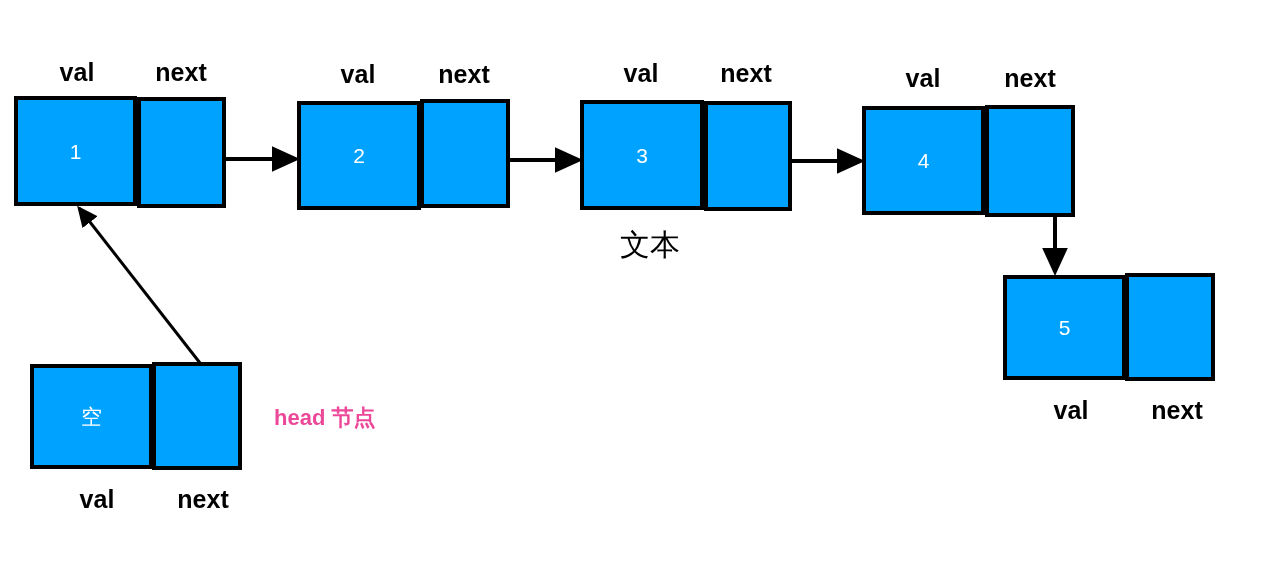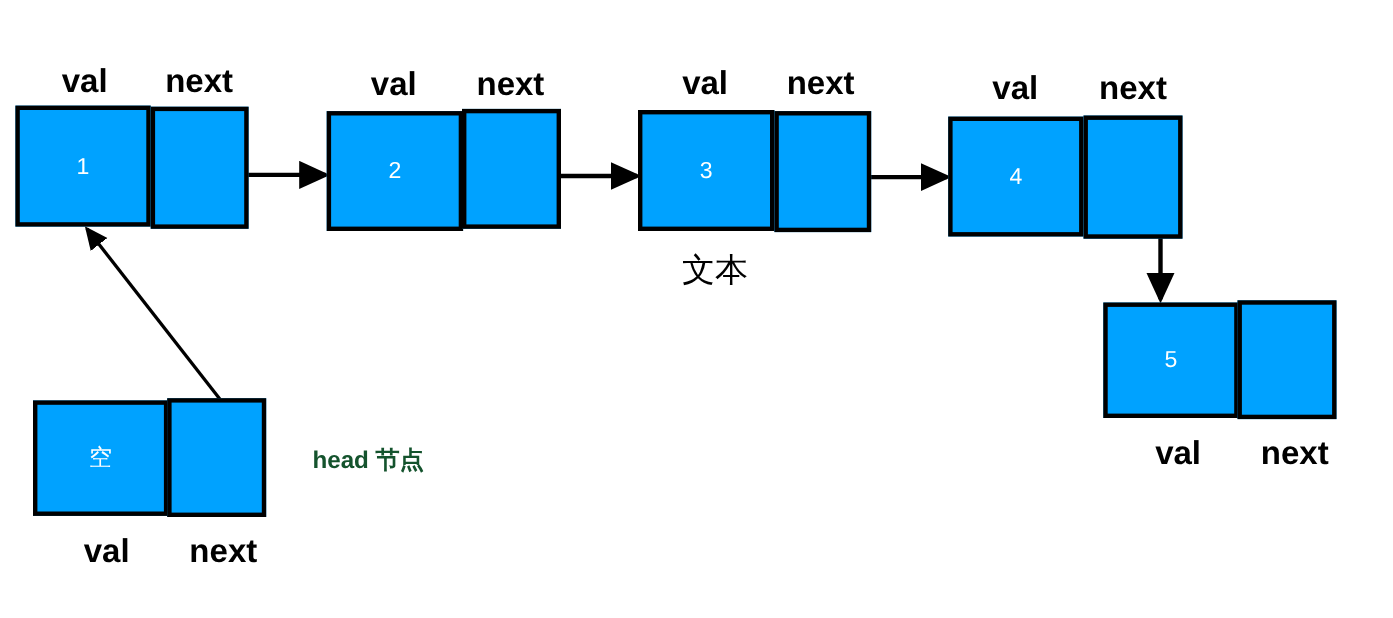--- a/index.html
+++ b/index.html
@@ -35,21 +35,21 @@
   .cell-value-text {
     color: #ffffff;
     font-size: 21px;
     font-weight: 400;
     line-height: 1;
     font-family: "Liberation Sans", "DejaVu Sans", sans-serif;
     user-select: none;
   }
   .field-label {
     position: absolute;
-    font-size: 30px;
+    font-size: 25px;
     font-weight: bold;
     color: #000000;
     text-align: center;
     white-space: nowrap;
     font-family: "Liberation Sans", "DejaVu Sans", sans-serif;
   }
   .caption {
     position: absolute;
     font-size: 22px;
     font-weight: bold;
@@ -139,16 +139,16 @@
         <div class="cell cell-val" style="left: 30px; top: 364px; width: 123px; height: 105px; background: rgb(0, 162, 255); border-color: rgb(0, 0, 0);">
           <span class="cell-value-text" style="color: rgb(255, 255, 255);">空</span>
         </div>
         <div class="cell cell-next" style="left: 152px; top: 362px; width: 90px; height: 108px; background: rgb(0, 162, 255); border-color: rgb(0, 0, 0);"></div>
         <div class="field-label" style="left: 37px; top: 485px; width: 120px; color: rgb(0, 0, 0);">val</div>
         <div class="field-label" style="left: 143px; top: 485px; width: 120px; color: rgb(0, 0, 0);">next</div>
       </div>
     </div>
   <div id="captions-layer">
       <div class="caption-plain" style="left: 620px; top: 225px; color: rgb(0, 0, 0);">文本</div>
-      <div class="caption" style="left: 284px; top: 403px; color: #14532d;">head 节点</div>
+      <div class="caption" style="left: 274px; top: 403px; color: #ec4899;">head 节点</div>
     </div>
 
 </div>
 
 </body></html>

